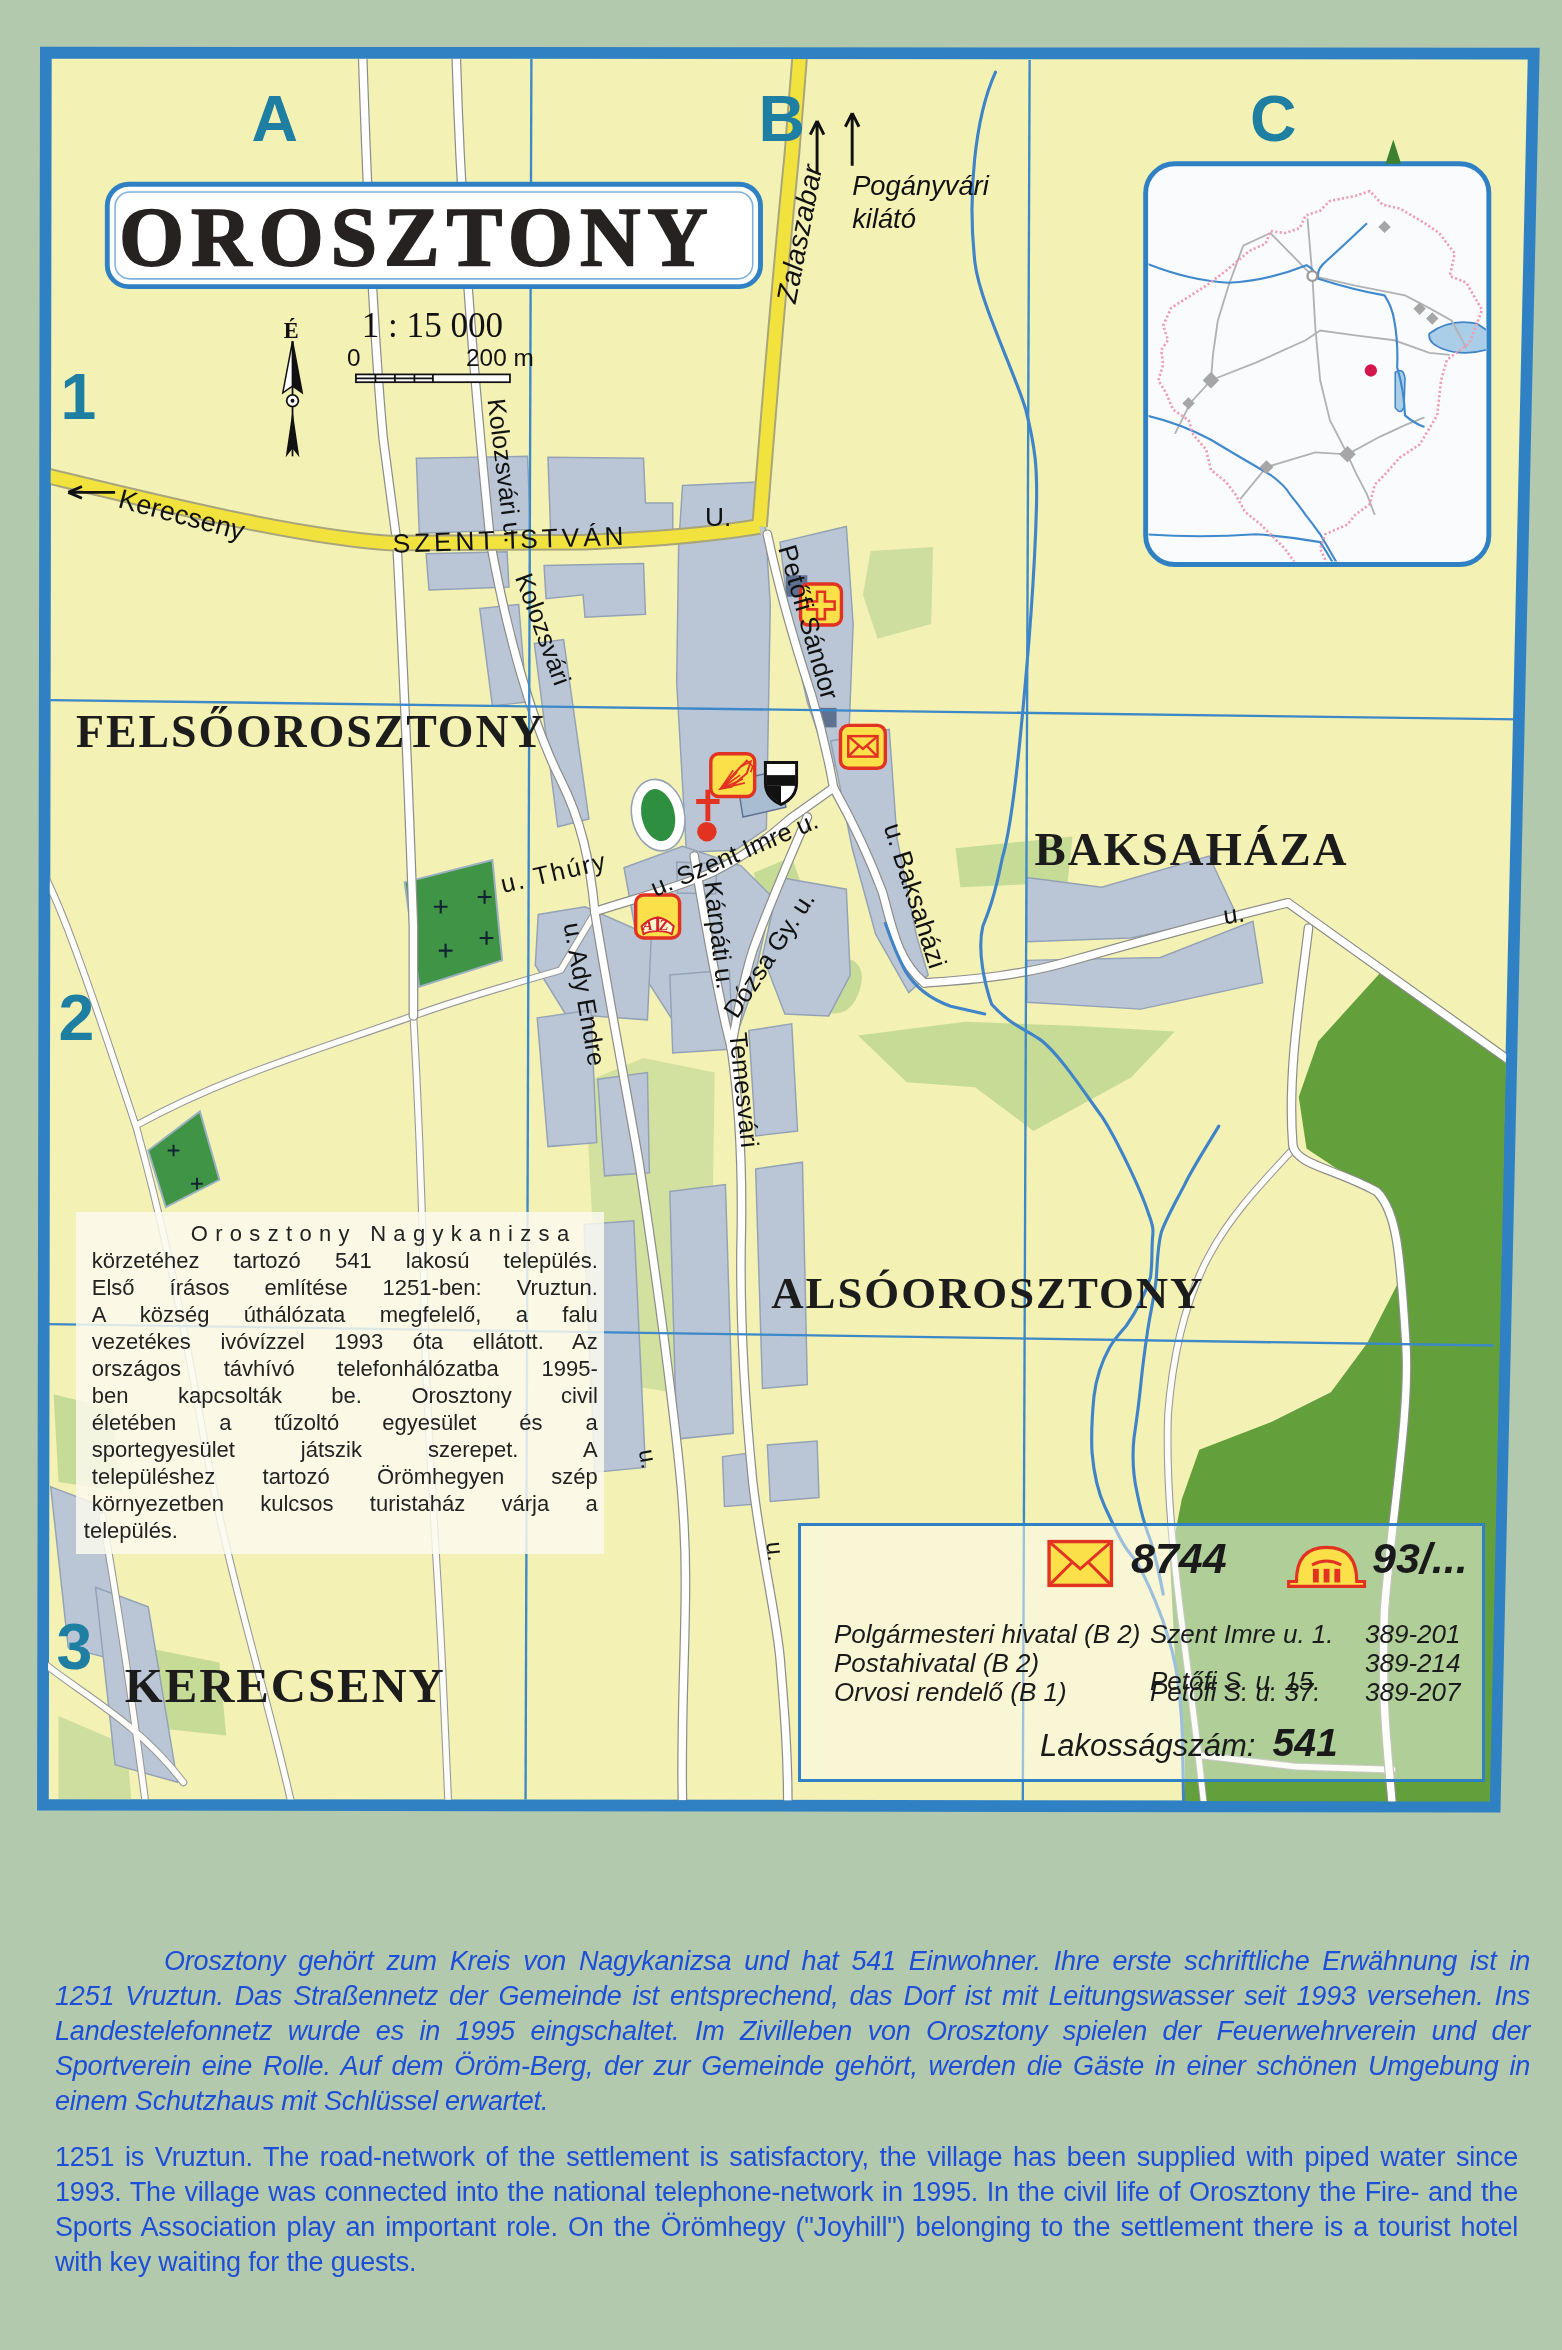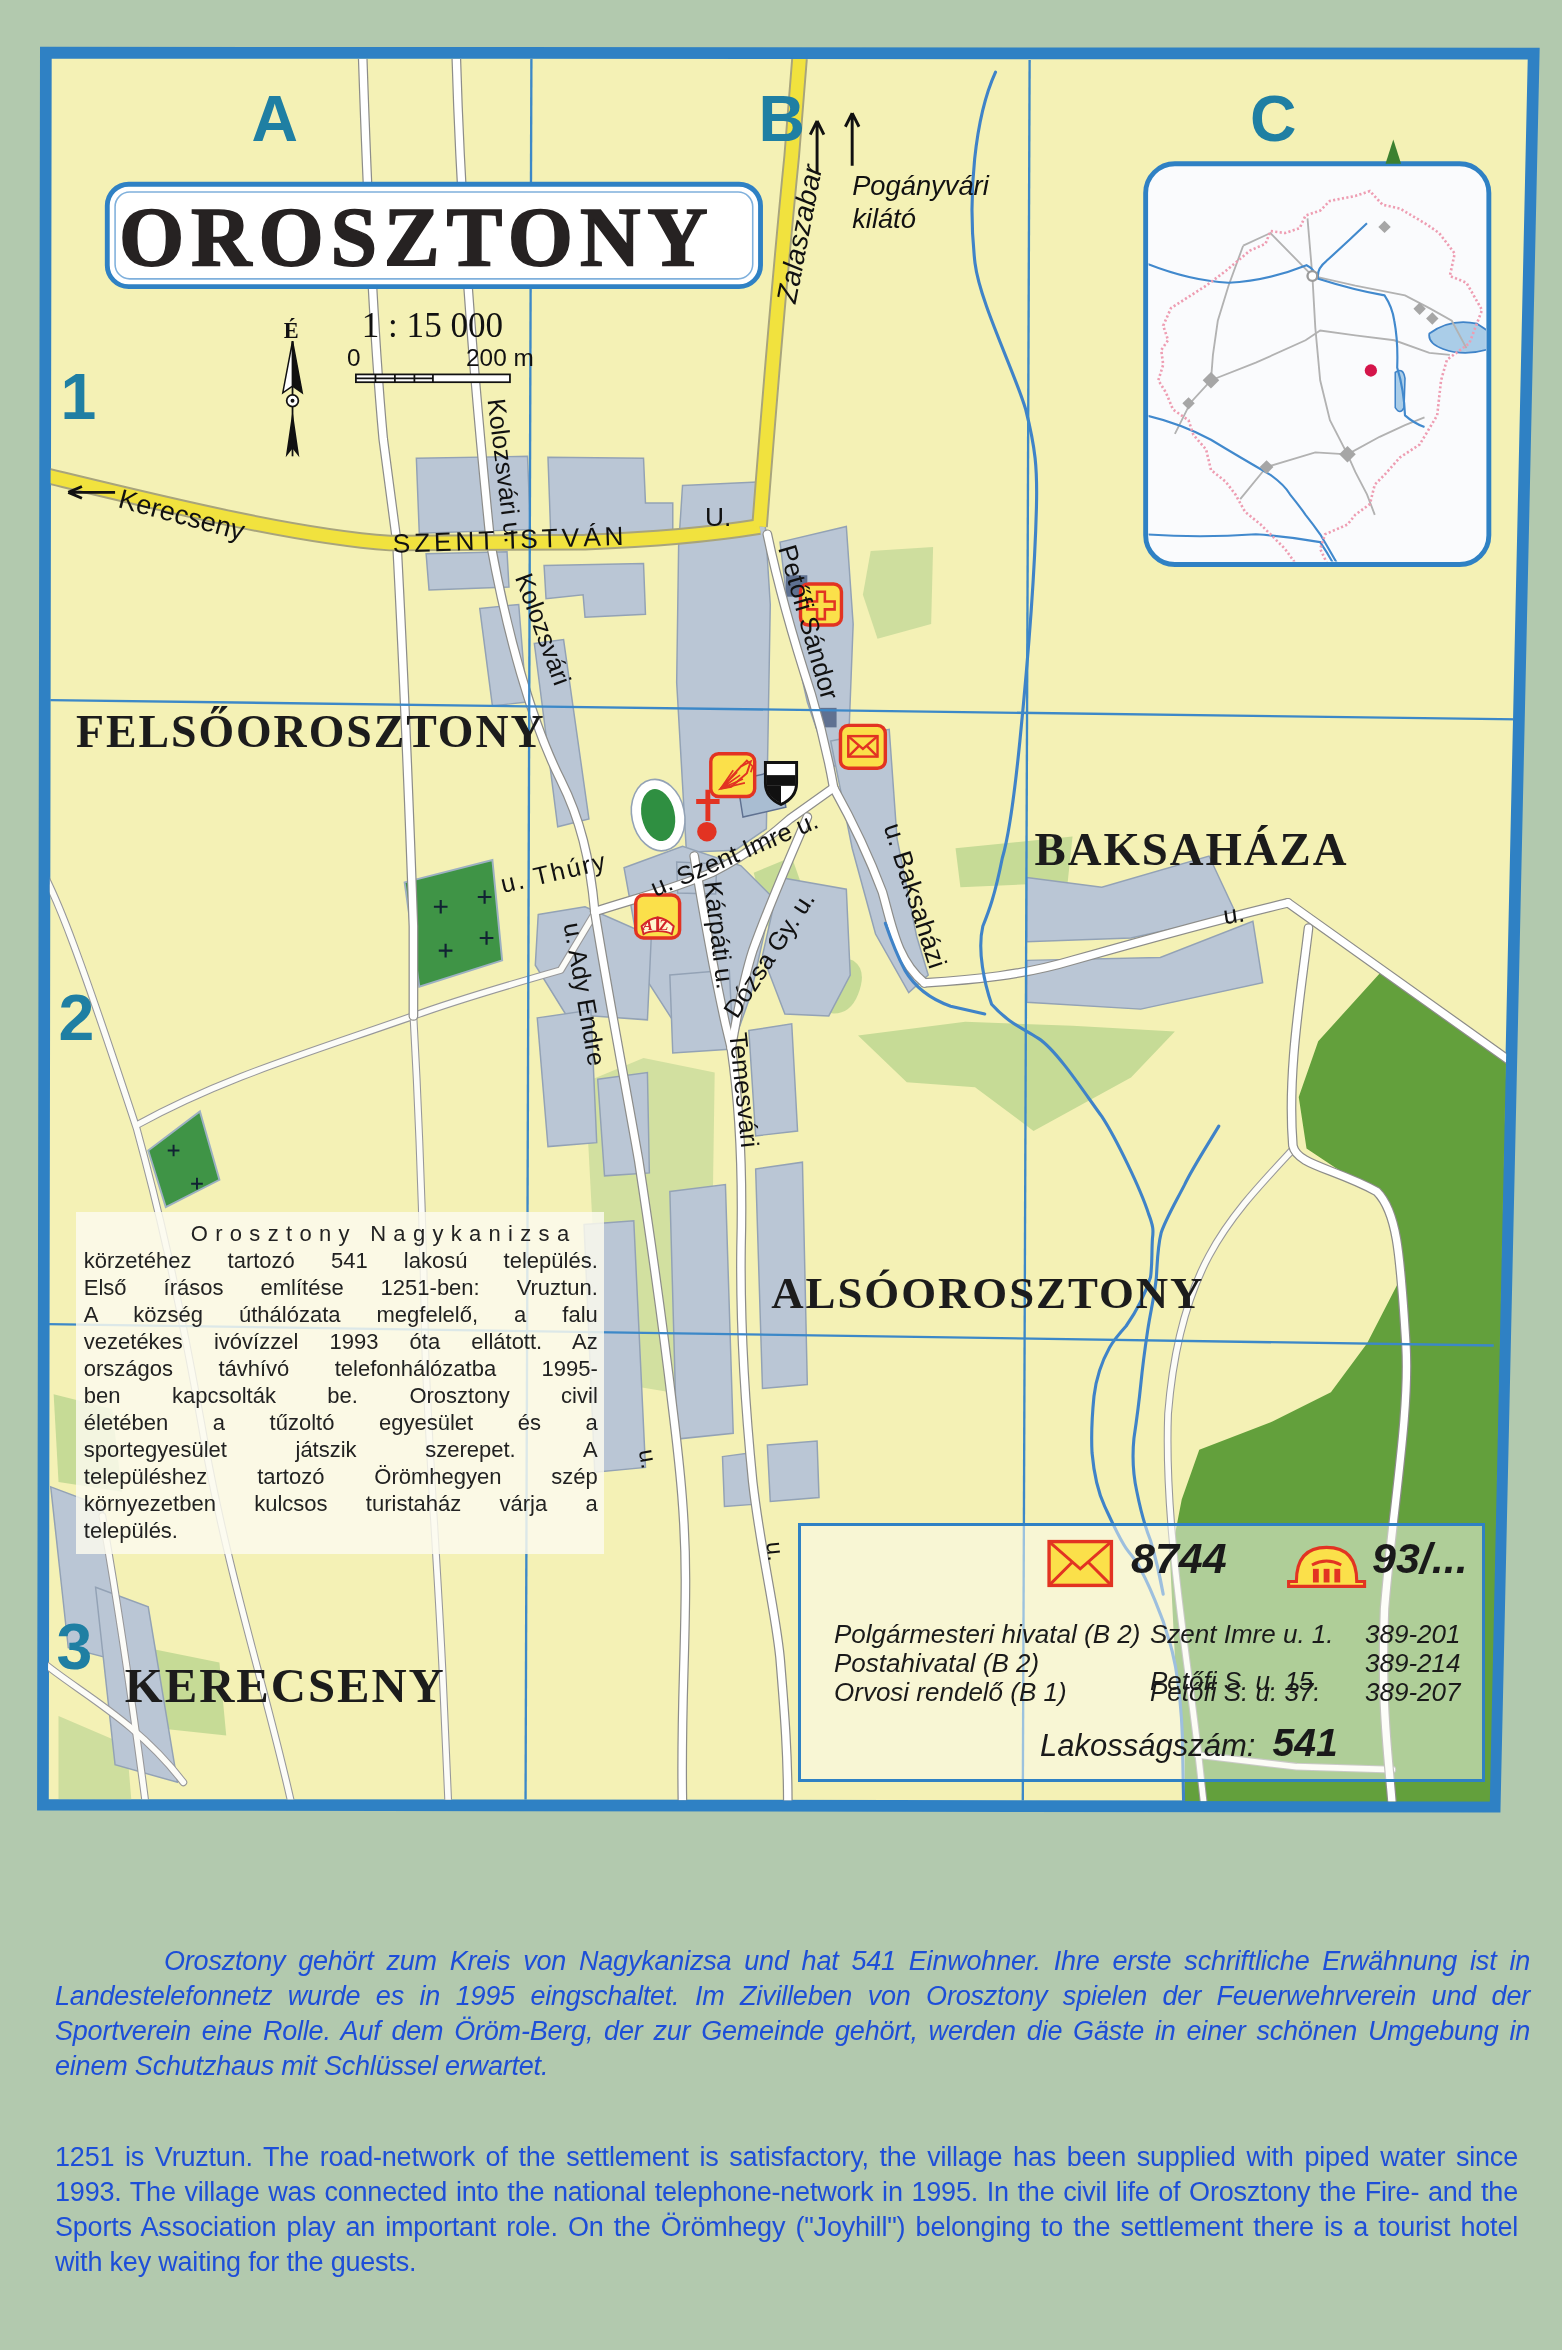--- a/index.html
+++ b/index.html
@@ -1,19 +1,19 @@
 <!DOCTYPE html>
 <html><head>
 <meta charset="utf-8">
 <style>
 html,body{margin:0;padding:0;}
 body{width:1562px;height:2350px;background:#b2c9ae;position:relative;font-family:"Liberation Sans",sans-serif;overflow:hidden;}
 #map{position:absolute;left:0;top:0;}
 .hu{position:absolute;left:76px;top:1212px;width:514px;background:rgba(252,250,238,0.84);padding:7.8px 5.9px 9.8px 7.8px;font-size:22px;line-height:27px;color:#222;}
-.hu .l{text-align:justify;text-align-last:justify;}
+.hu .l{text-align:justify;text-align-last:justify;margin-left:8px;}
 .hu .first{letter-spacing:7.3px;padding-left:107px;text-align:right;text-align-last:left;}
 .hu .last{text-align:left;text-align-last:left;}
 .info{position:absolute;left:798px;top:1523px;width:687px;height:259px;background:rgba(252,252,244,0.50);border:3.9px solid #2f81c4;box-sizing:border-box;color:#1a1a1a;}
 .irow{position:absolute;font-style:italic;font-size:26px;white-space:nowrap;}
 .ihead{position:absolute;font-style:italic;font-weight:bold;font-size:43px;}
 .para{position:absolute;left:55px;width:1475px;font-size:27px;letter-spacing:-0.2px;line-height:35px;color:#1d4ed8;}
 .para .l{text-align:justify;text-align-last:justify;}
 .para .last{text-align:left;text-align-last:left;}
 .de{font-style:italic;top:1944px;}
 .en{top:2140px;width:1463px;}
@@ -406,20 +406,21 @@
 <div class="irow" style="left:349px;top:140px;">Petőfi S. u. 15.</div>
 <div class="irow" style="right:21.5px;top:122px;">389-214</div>
 <div class="irow" style="left:33px;top:151px;">Orvosi rendelő (B 1)</div>
 <div class="irow" style="left:349px;top:151px;">Petőfi S. u. 37.</div>
 <div class="irow" style="right:21.5px;top:151px;">389-207</div>
 <div class="irow" style="left:239px;top:195px;font-size:31px;">Lakosságszám:&nbsp;&nbsp;<b style="font-size:39px;">541</b></div>
 </div>
 
 <div class="para de">
 <div class="l"><span style="display:inline-block;width:109px;"></span>Orosztony gehört zum Kreis von Nagykanizsa und hat 541 Einwohner. Ihre erste schriftliche Erwähnung ist in</div>
+<div class="l">1251 Vruztun. Das Straßennetz der Gemeinde ist entsprechend, das Dorf ist mit Leitungswasser seit 1993 versehen. Ins</div>
 <div class="l">Landestelefonnetz wurde es in 1995 eingschaltet. Im Zivilleben von Orosztony spielen der Feuerwehrverein und der</div>
 <div class="l">Sportverein eine Rolle. Auf dem Öröm-Berg, der zur Gemeinde gehört, werden die Gäste in einer schönen Umgebung in</div>
 <div class="last">einem Schutzhaus mit Schlüssel erwartet.</div>
 </div>
 
 <div class="para en">
 <div class="l">1251 is Vruztun. The road-network of the settlement is satisfactory, the village has been supplied with piped water since</div>
 <div class="l">1993. The village was connected into the national telephone-network in 1995. In the civil life of Orosztony the Fire- and the</div>
 <div class="l">Sports Association play an important role. On the Örömhegy ("Joyhill") belonging to the settlement there is a tourist hotel</div>
 <div class="last">with key waiting for the guests.</div>

